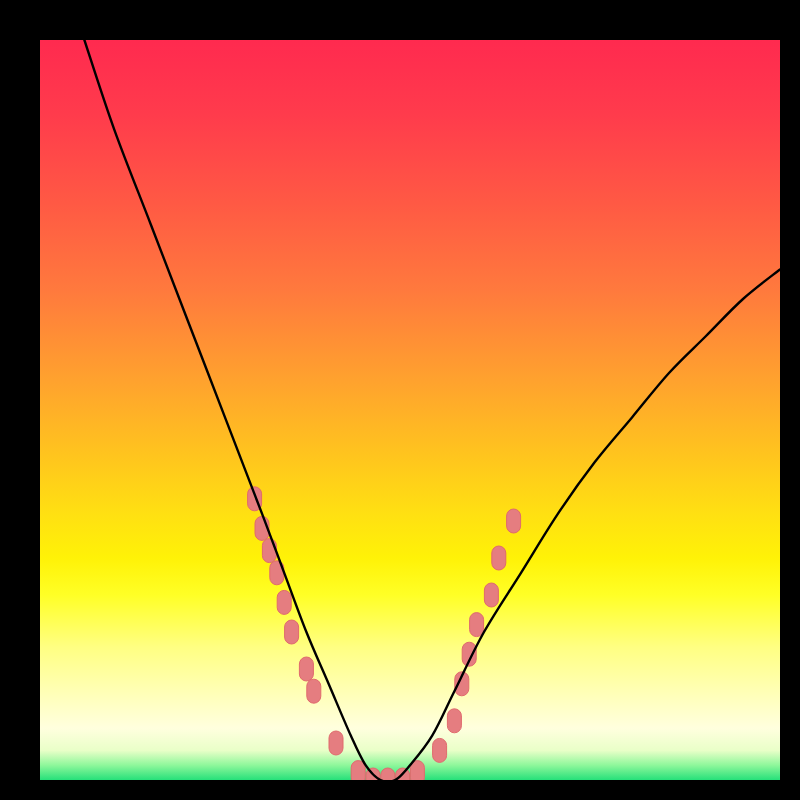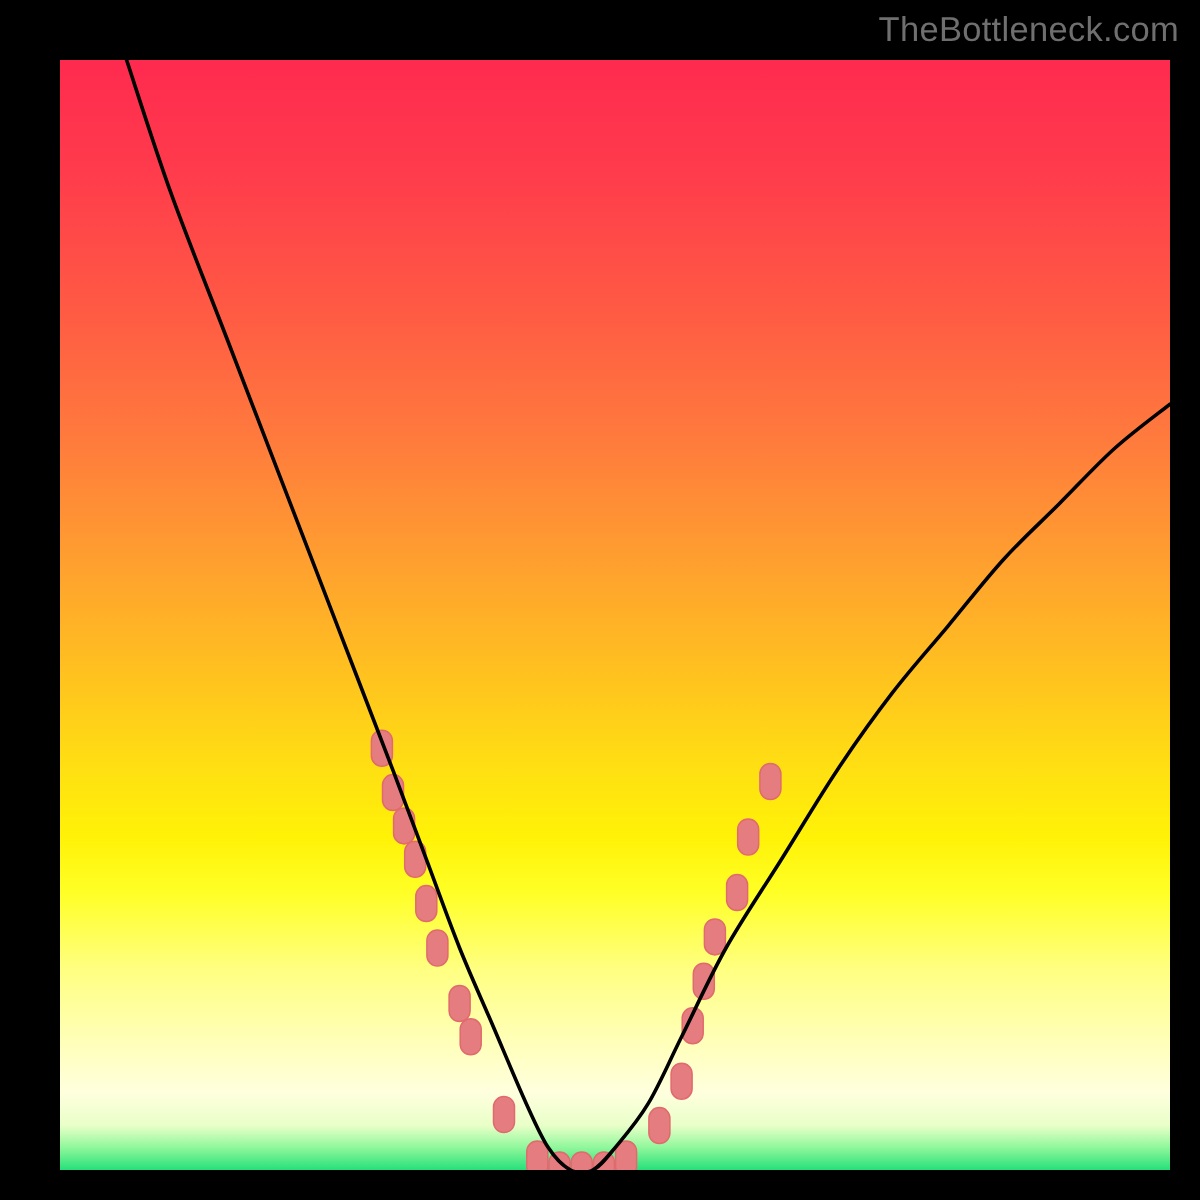--- a/index.html
+++ b/index.html
@@ -68,21 +68,20 @@
     top: 0;
     width: 740px;
     height: 740px;
   }
 </style>
 </head>
 <body>
 
 <div class="frame">
 
-  <div class="watermark">TheBottleneck.com</div>
 
   <div class="plot">
     <div class="gradient"></div>
 
     <svg class="curve" viewBox="0 0 740 740" preserveAspectRatio="none">
       <g id="marker-group">
           <rect x="207.6" y="446.8" width="14" height="24" rx="7" ry="7" fill="#e57d80" stroke="#e06a6d" stroke-width="1"></rect>
           <rect x="215" y="476.4" width="14" height="24" rx="7" ry="7" fill="#e57d80" stroke="#e06a6d" stroke-width="1"></rect>
           <rect x="222.4" y="498.6" width="14" height="24" rx="7" ry="7" fill="#e57d80" stroke="#e06a6d" stroke-width="1"></rect>
           <rect x="229.8" y="520.8" width="14" height="24" rx="7" ry="7" fill="#e57d80" stroke="#e06a6d" stroke-width="1"></rect>

